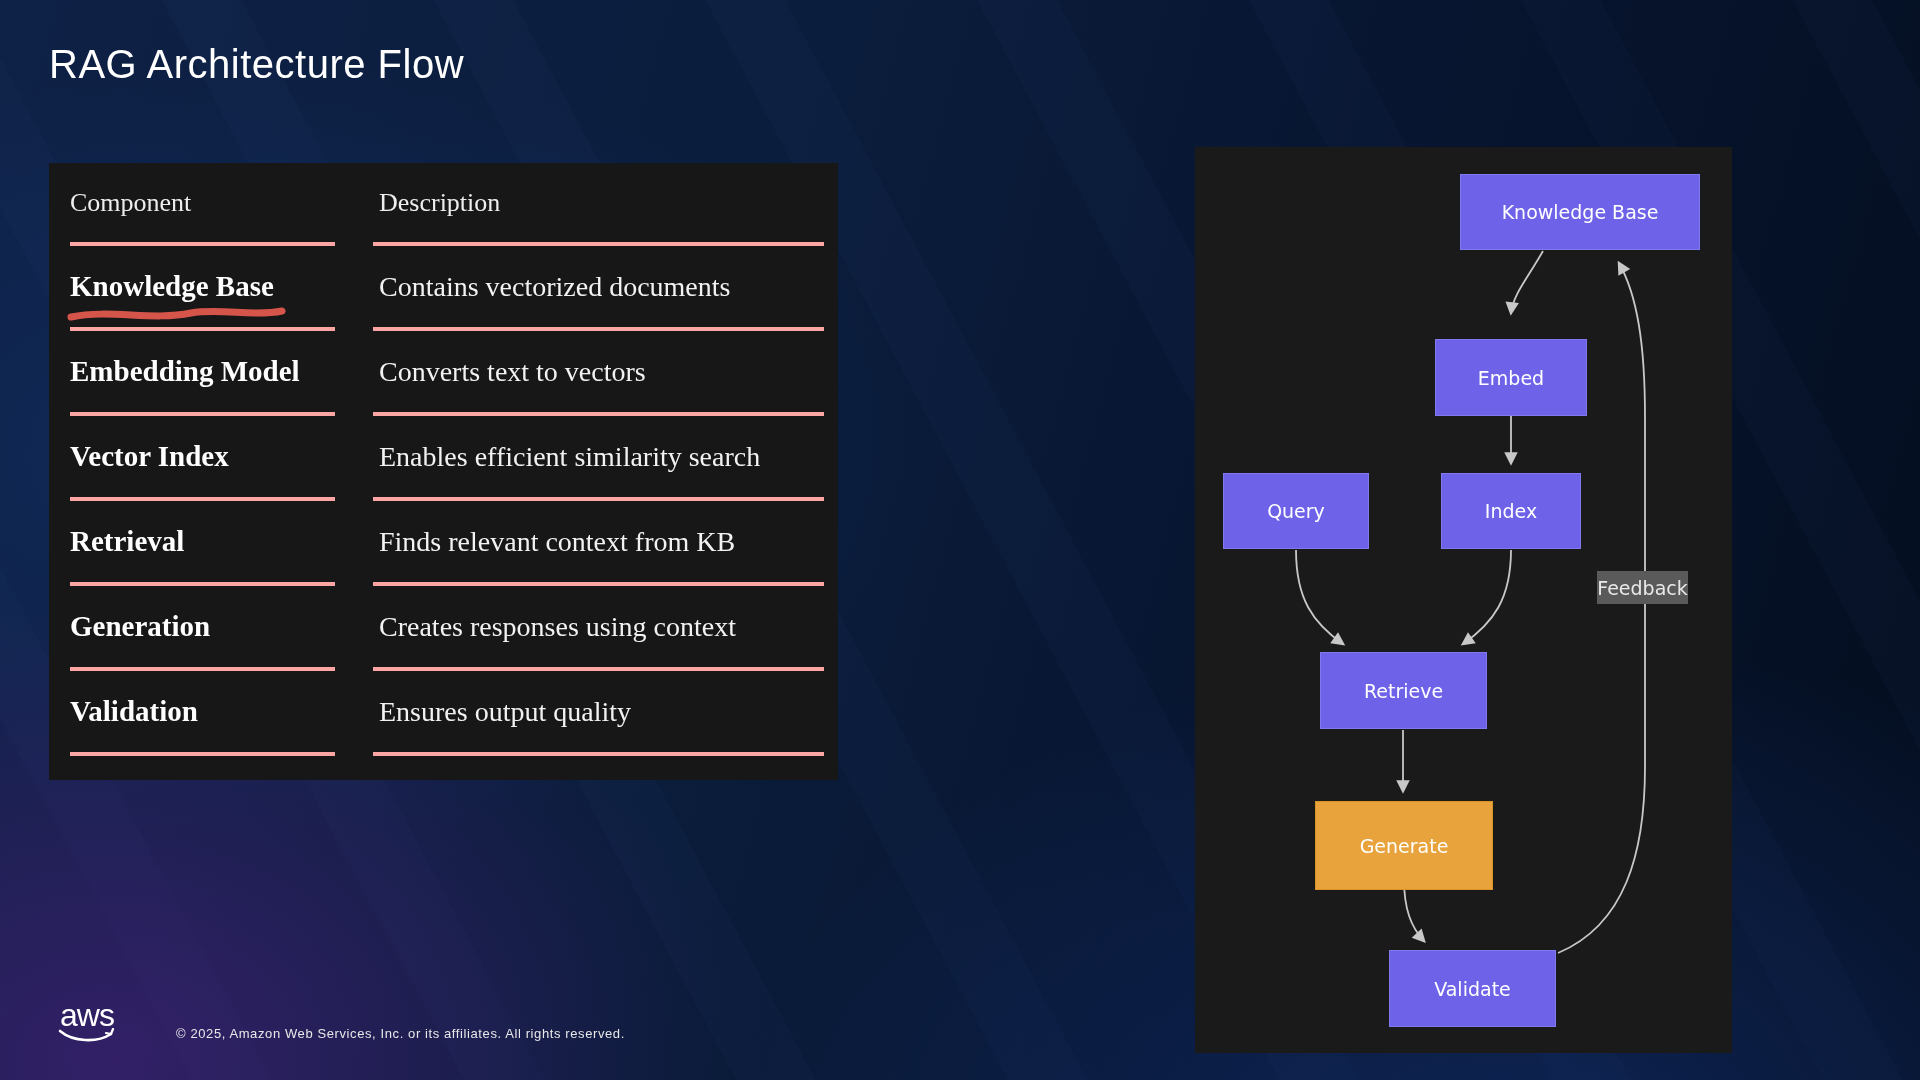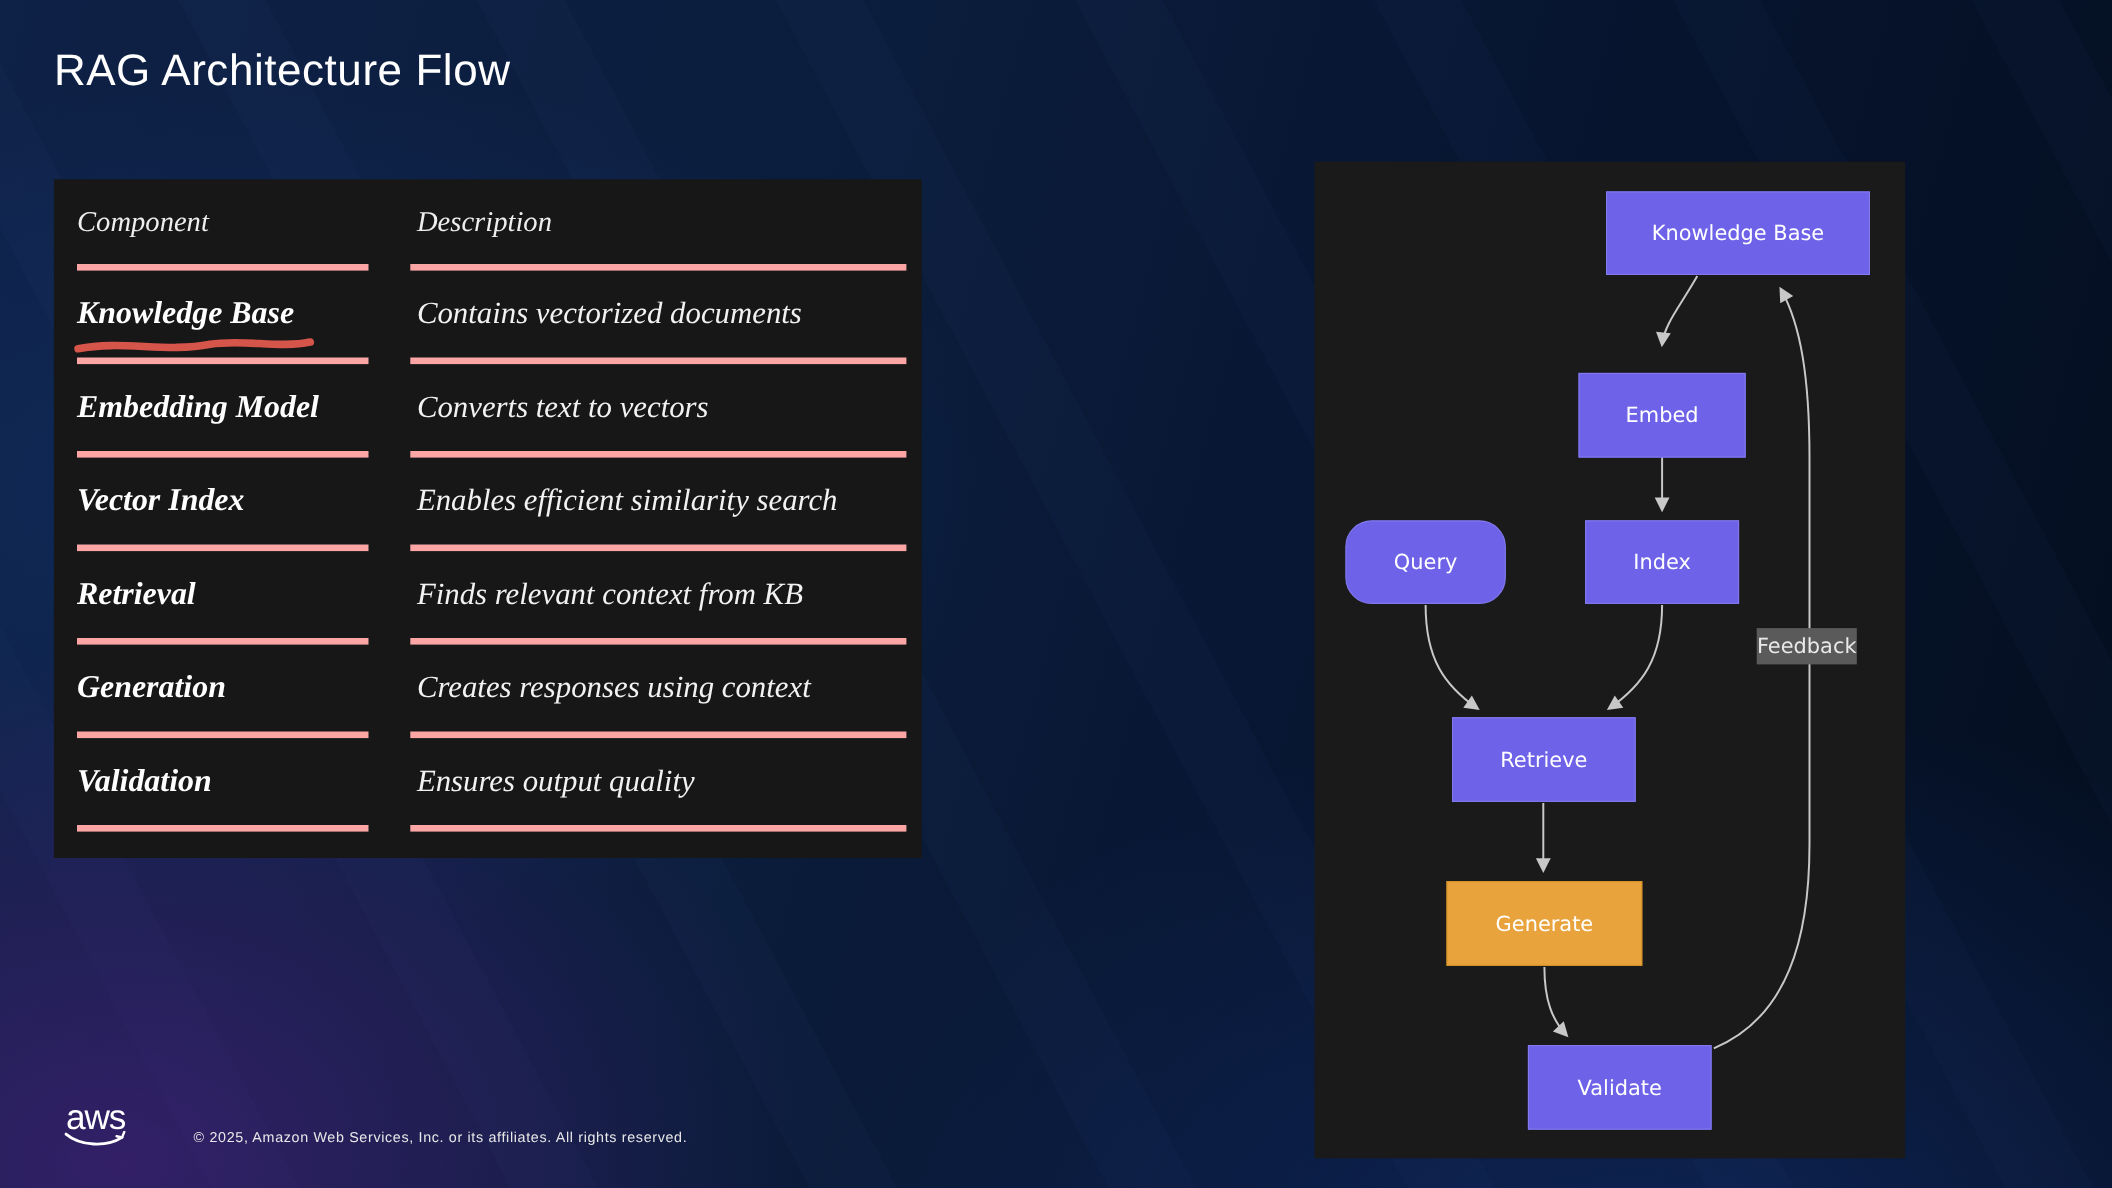--- a/index.html
+++ b/index.html
@@ -26,21 +26,21 @@
     position:absolute; left:49px; top:163px; width:789px; height:617px;
     background:#171717; padding:0 14px 22px 21px;
     font-family:"Liberation Serif","DejaVu Serif",serif;
   }
   .t-row {
     display:grid; grid-template-columns:265px 1fr; column-gap:14px; height:85px;
   }
   .t-row.header { height:83px; }
   .t-cell {
     display:flex; align-items:center;
-    border-bottom:6px solid #fca5a5; color:#f2f2f2; font-size:28px;font-style:italic;
+    border-bottom:4px solid #fca5a5; color:#f2f2f2; font-size:28px;
   }
   .t-cell.desc { padding-left:6px;margin-left:24px; }
   .t-row.header .t-cell { font-size:26px; color:#eeeeee; }
   .t-row .comp { font-weight:bold; color:#ffffff; font-size:29px; position:relative; }
   .kb-underline {
     position:absolute; left:-4px; top:57px; width:222px; height:24px; pointer-events:none;
   }
 
   
   .flow-panel {
@@ -48,24 +48,24 @@
     background:#1a1a1a;
   }
   .edges { position:absolute; left:0; top:0; width:537px; height:906px; }
   .node {
     position:absolute; display:flex; align-items:center; justify-content:center;
     background:#6e63e8; border:1px solid #8279ee; color:#ffffff;
     font-family:"DejaVu Sans","Liberation Sans",sans-serif; font-size:19px;
   }
   .node.kb       { left:265px; top:27px;  width:240px; height:76px; }
   .node.embed    { left:240px; top:192px; width:152px; height:77px; }
-  .node.query    { left:28px;  top:326px; width:146px; height:76px;border-radius:24px; }
+  .node.query    { left:28px;  top:326px; width:146px; height:76px; }
   .node.index    { left:246px; top:326px; width:140px; height:76px;text-align:right; }
   .node.retrieve { left:125px; top:505px; width:167px; height:77px; }
-  .node.generate { left:120px; top:654px; width:178px; height:77px; background:#e8a33c; border-color:#d99428; }
+  .node.generate { left:120px; top:654px; width:178px; height:89px; background:#e8a33c; border-color:#d99428; }
   .node.validate { left:194px; top:803px; width:167px; height:77px; }
   .edge-label {
     position:absolute; left:402px; top:424px; width:91px; height:33px;
     display:flex; align-items:center; justify-content:center;
     background:#5a5a5a; color:#e9e9e9;
     font-family:"DejaVu Sans","Liberation Sans",sans-serif; font-size:19px;
   }
 
   
   .aws-logo {

